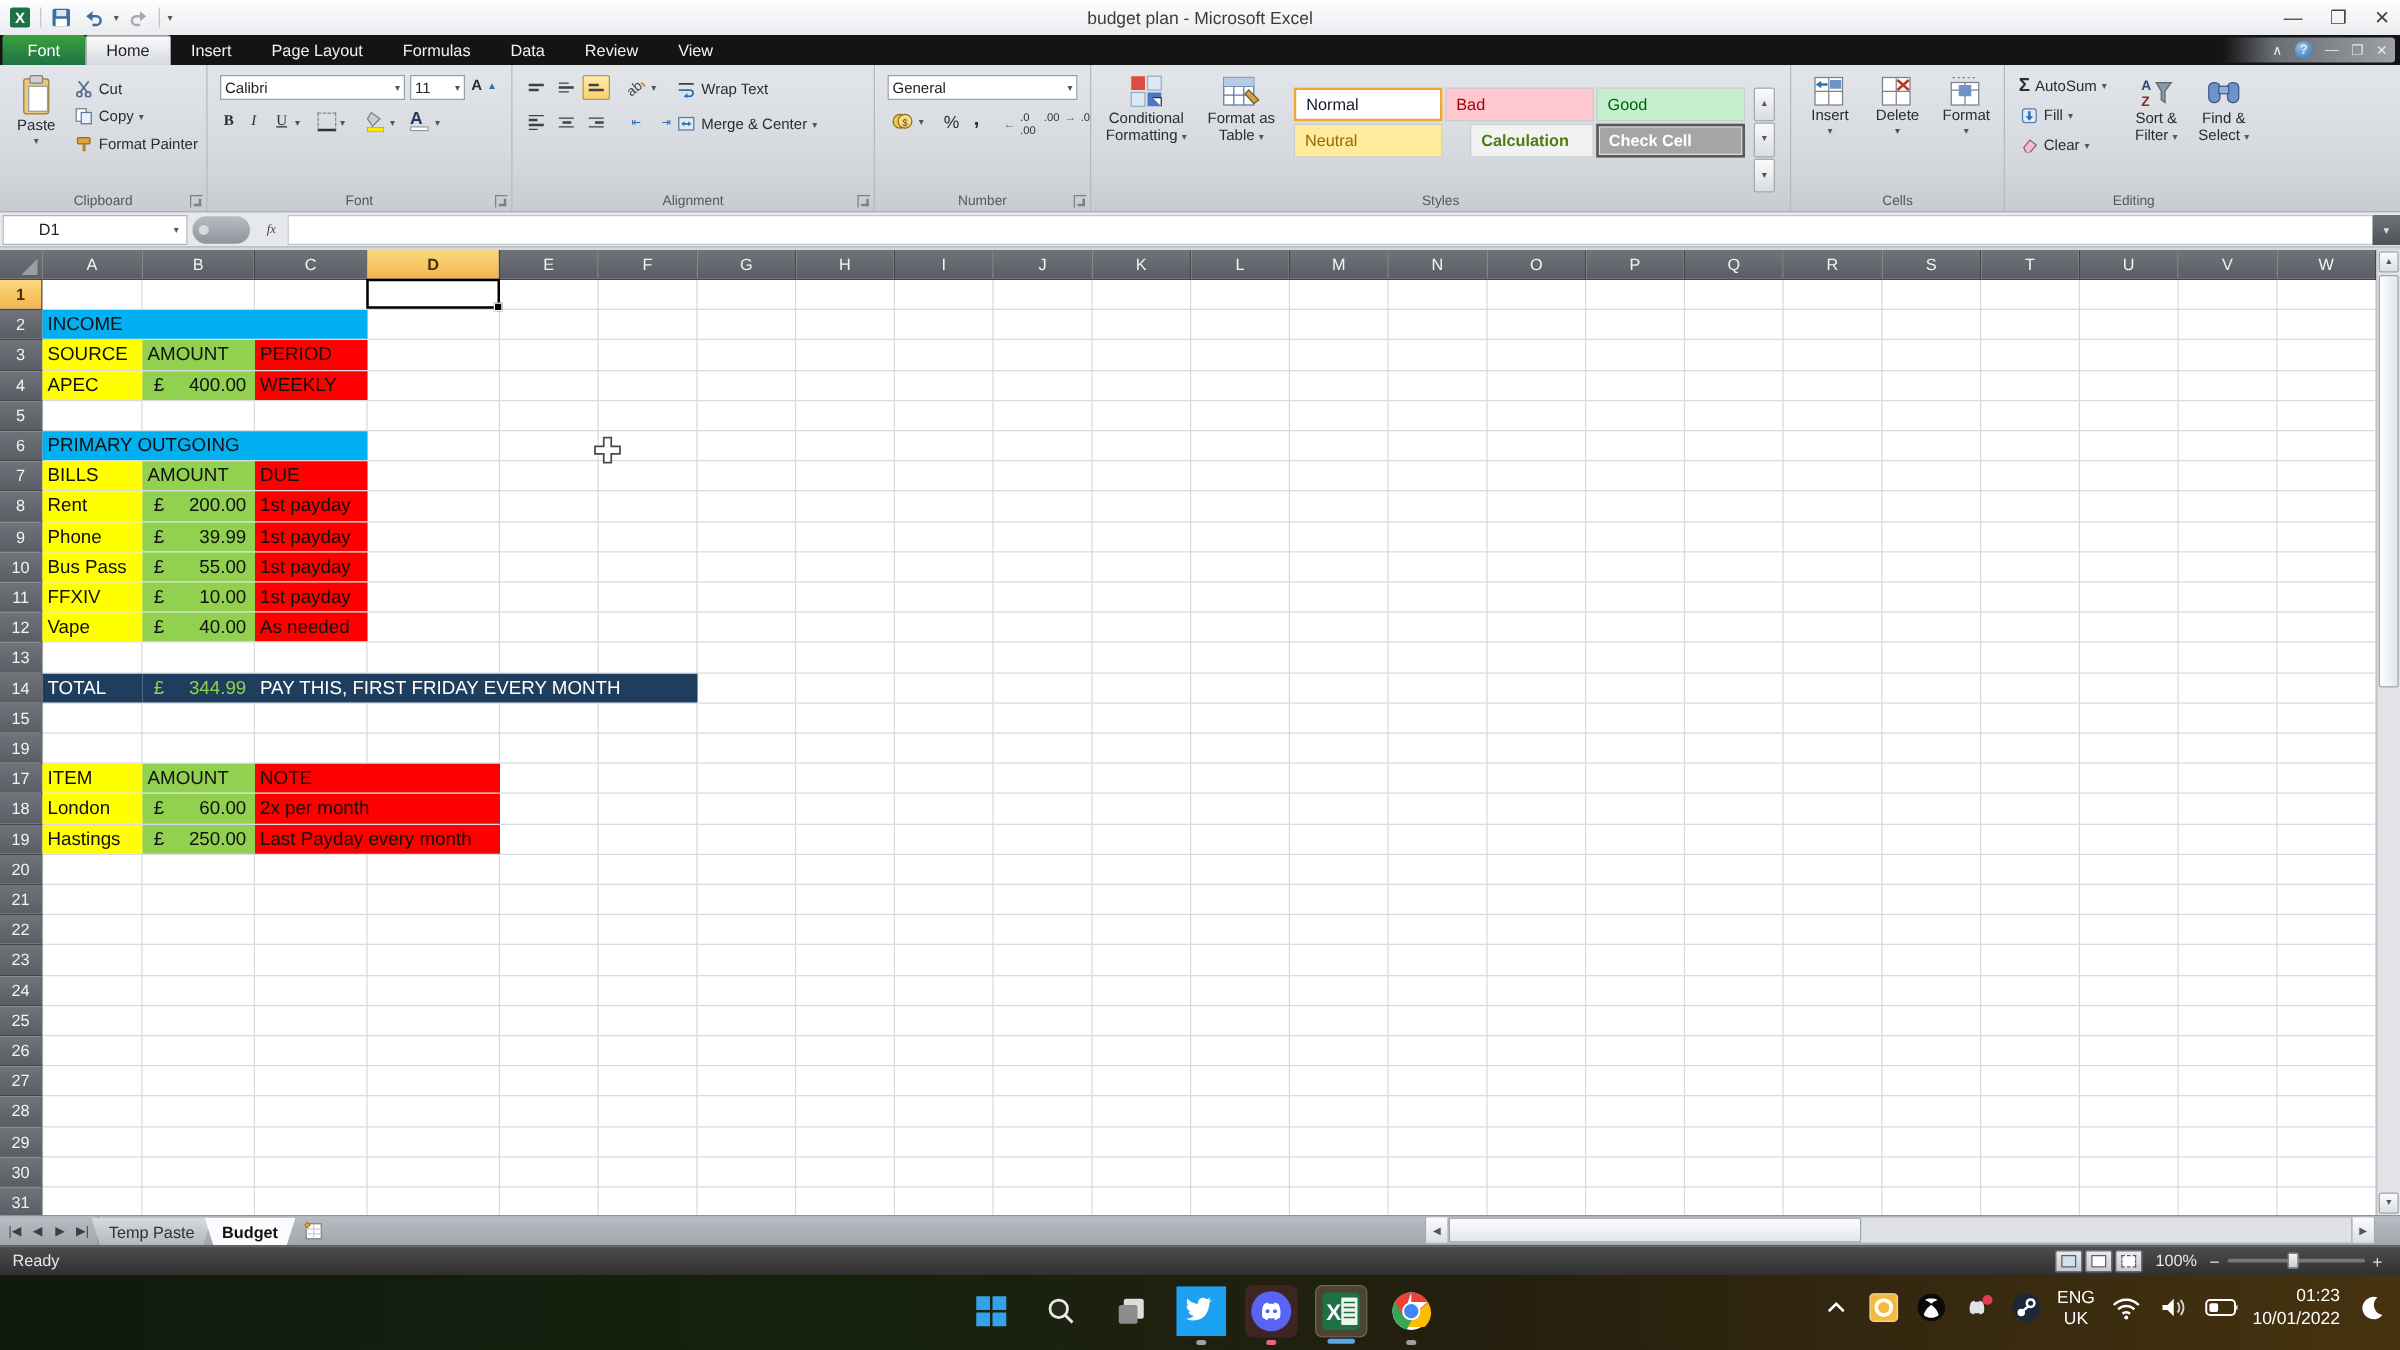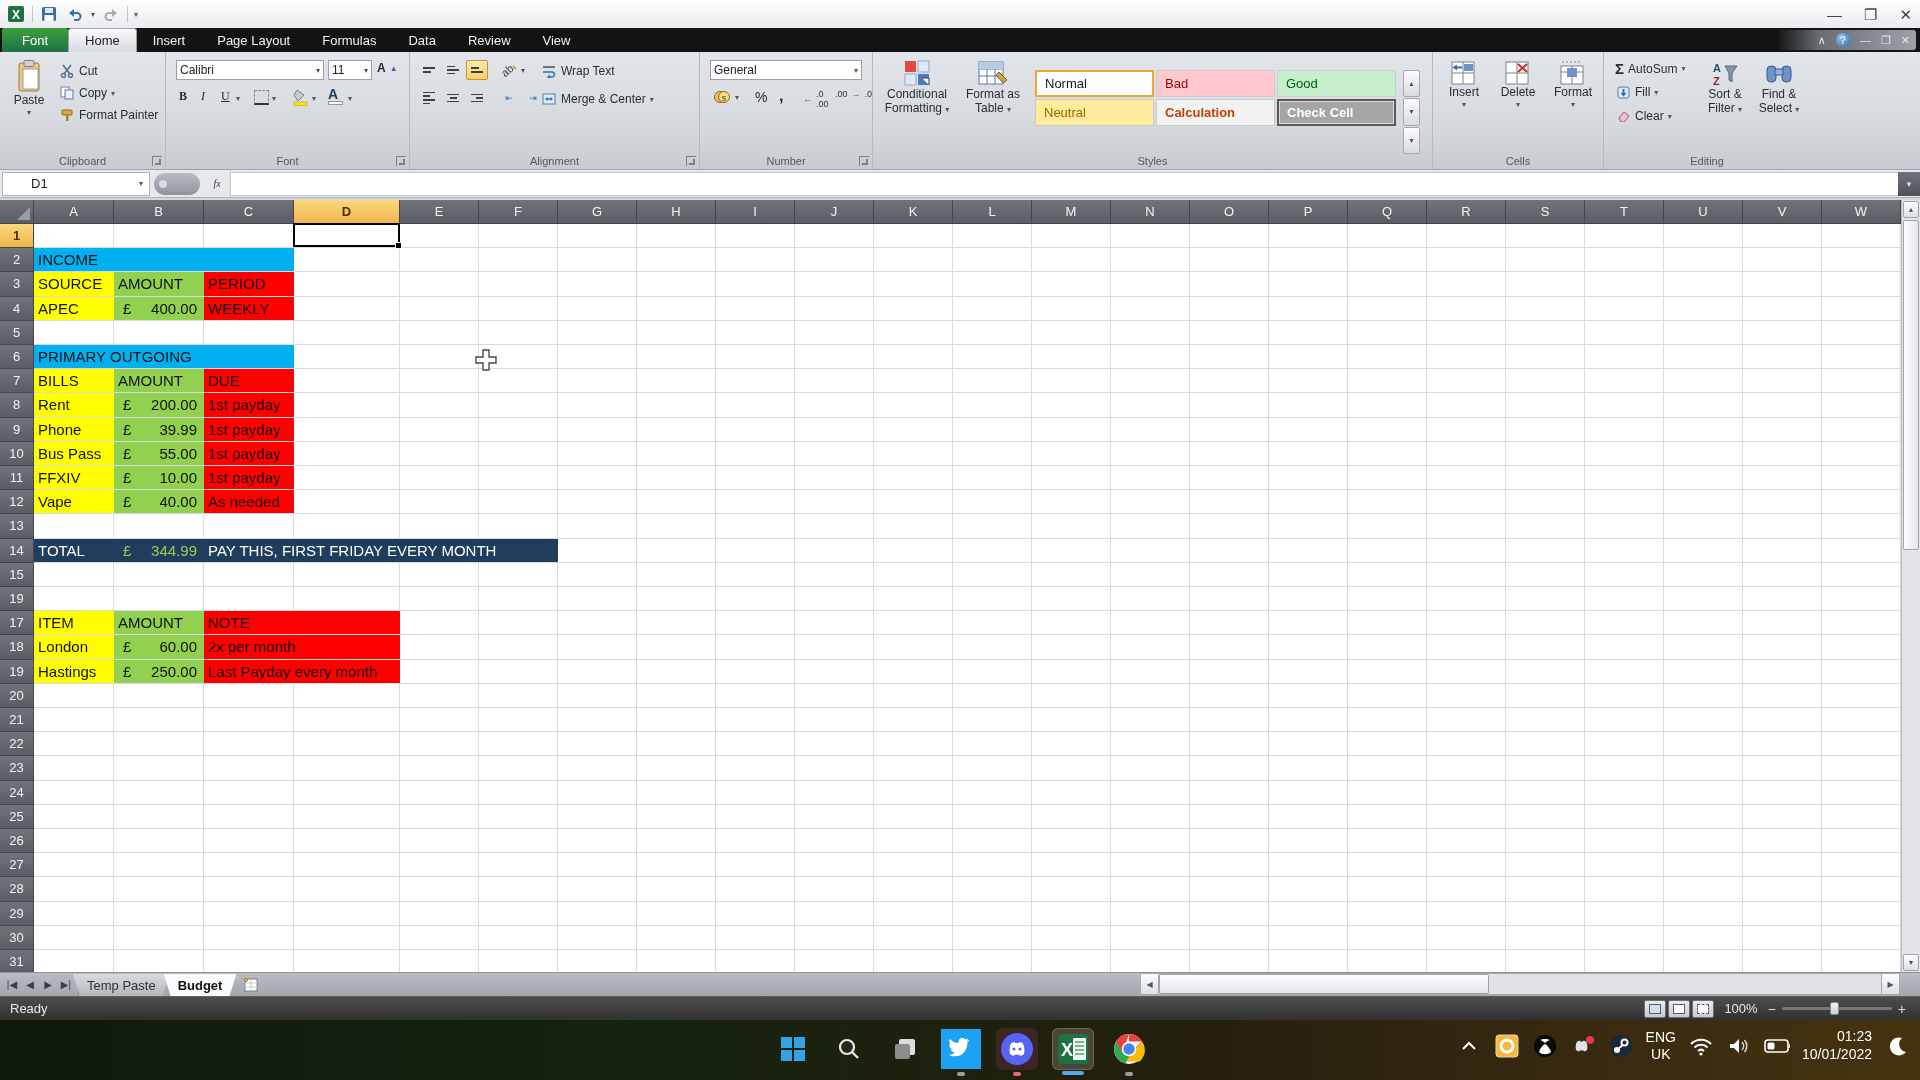--- a/index.html
+++ b/index.html
@@ -150,20 +150,21 @@
       <span class="caret">▾</span>
       <span class="qat-btn">
         <svg width="16" height="16">
             <path d="M12 7 h-6 a3.5 3.5 0 0 0 0 7 h3" stroke="#a7abb0" stroke-width="2" fill="none"></path>
             <path d="M9 3 L14 7 L9 11 z" fill="#a7abb0"></path>
           </svg>
       </span>
       <span class="sep"></span>
       <span class="caret">▾</span>
     </div>
+    <div class="win-title">budget plan  -  Microsoft Excel</div>
     <div class="win-ctrls">
       <span>—</span>
       <span>❐</span>
       <span>✕</span>
     </div>
   </div>
 
   <div class="tabrow" id="tabstrip">
       <div class="rtab file">Font</div>
       <div class="rtab active">Home</div>
@@ -381,21 +382,21 @@
             <path d="M22 14 l8 8 -4 3 -7 -8 z" fill="#caa34a" stroke="#7a5c1a"></path>
           </svg>
         <span>Format as</span>
         <span><span>Table</span> <span class="caret">▾</span></span>
       </div>
       <div class="gal" style="left:162px;top:18px;" id="style-gallery">
           <div class="gcell" style="background: rgb(255, 255, 255); color: #0f172a; border: 2px solid rgb(240, 168, 48);">Normal</div>
           <div class="gcell" style="background: rgb(255, 199, 206); color: rgb(156, 0, 6);">Bad</div>
           <div class="gcell" style="background: rgb(198, 239, 206); color: rgb(0, 97, 0); text-align: center;">Good</div>
           <div class="gcell" style="background: rgb(255, 235, 156); color: rgb(156, 101, 0);">Neutral</div>
-          <div class="gcell" style="background: rgb(242, 242, 242); color: #c2410c; font-weight: bold;">Calculation</div>
+          <div class="gcell" style="background: rgb(242, 242, 242); color: #4d7c0f; font-weight: bold; margin-left: 20px;">Calculation</div>
           <div class="gcell" style="background: rgb(165, 165, 165); color: rgb(255, 255, 255); font-weight: bold; border: 2px solid rgb(89, 89, 89); box-shadow: rgb(221, 221, 221) 0px 0px 0px 1px inset;">Check Cell</div>
         </div>
       <div class="galscroll" style="left:530px;top:18px;height:84px;">
         <div>▲</div>
         <div>▼</div>
         <div>▼</div>
       </div>
       <div class="glabel">Styles</div>
     </div>
 

